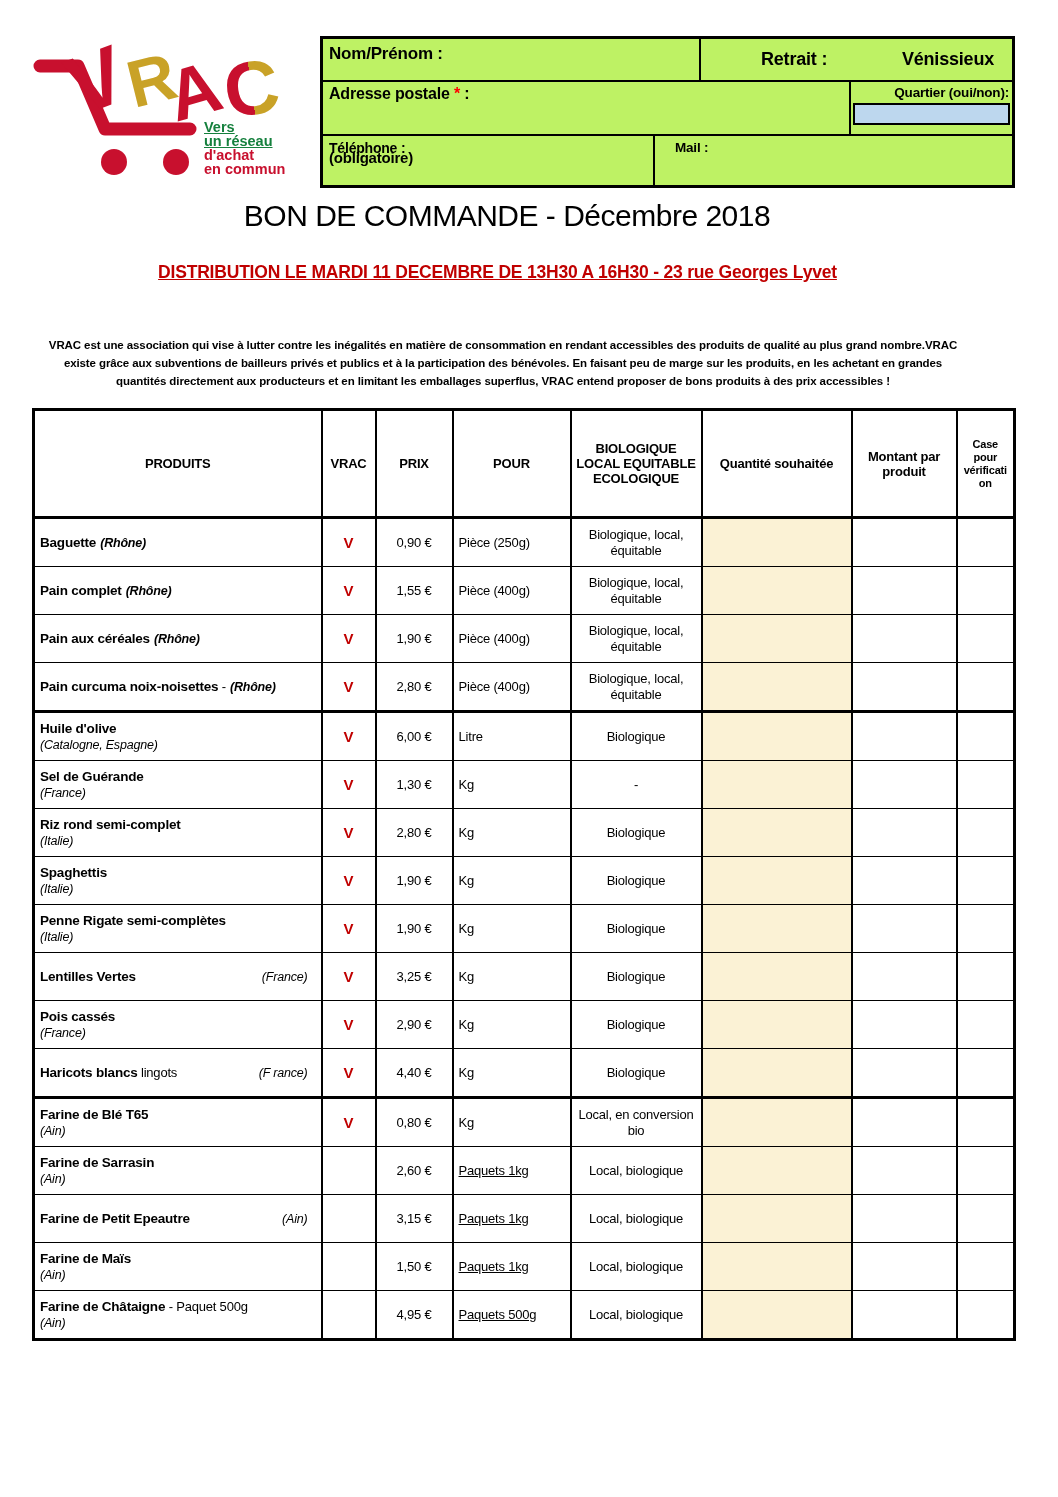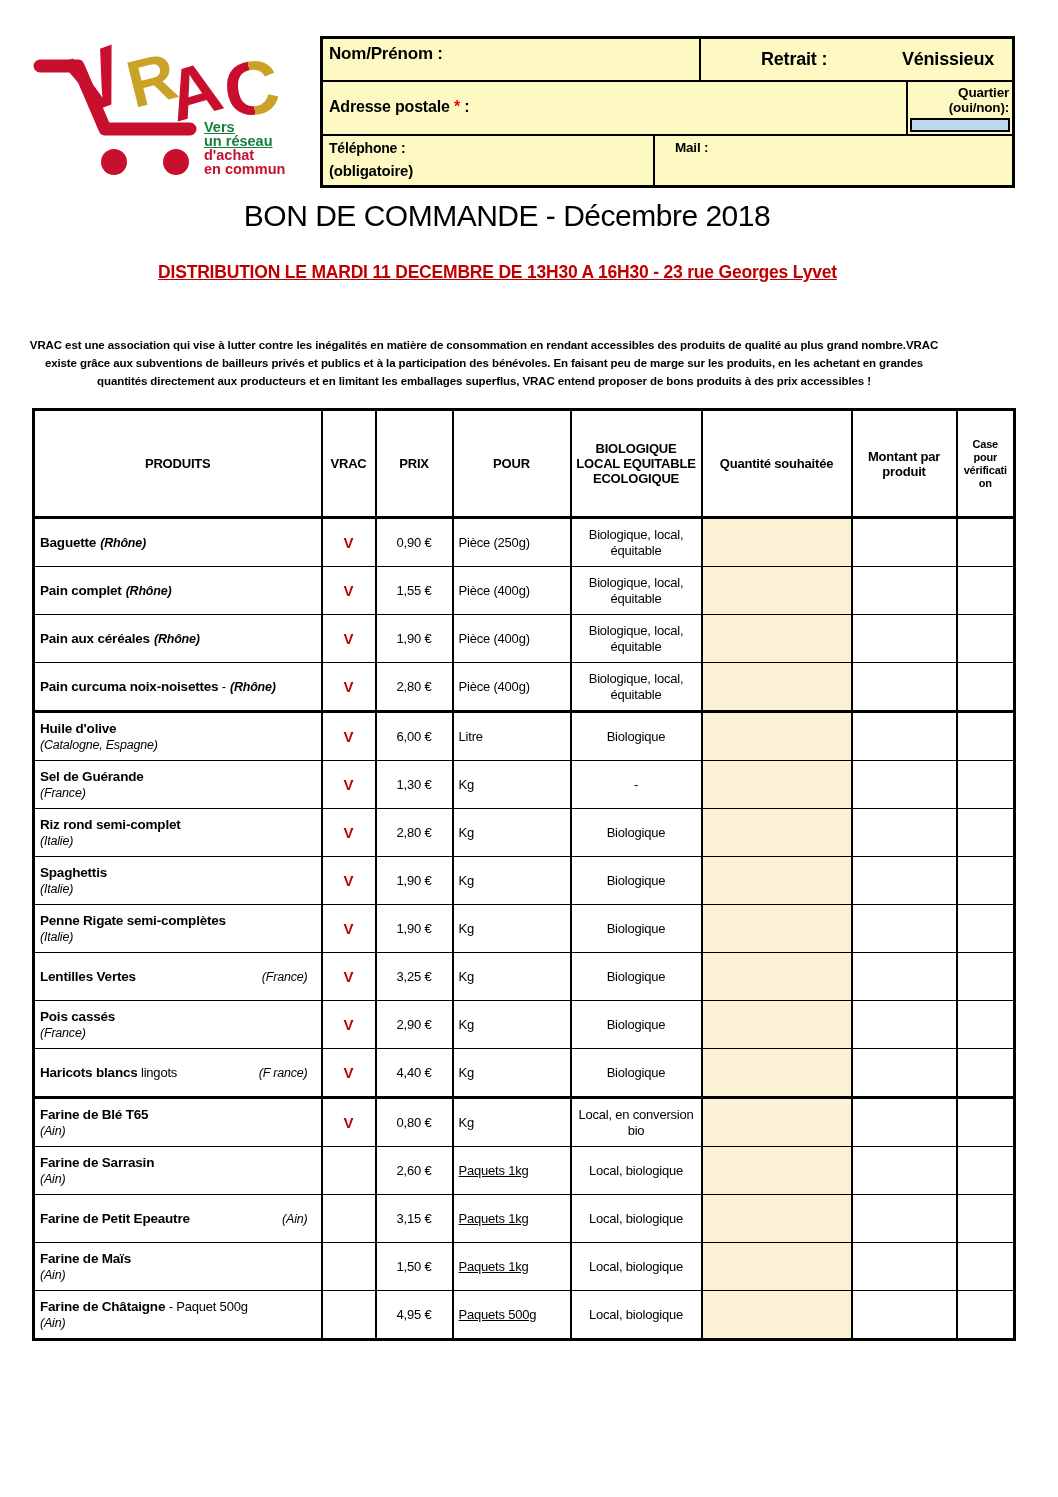--- a/index.html
+++ b/index.html
@@ -8,43 +8,43 @@
 
   
   .logo{position:absolute;left:28px;top:24px;width:285px;height:170px;}
   .logo svg{position:absolute;left:0;top:0;}
   .tagline{position:absolute;left:176px;top:96px;font-weight:bold;font-size:14.5px;line-height:14px;letter-spacing:0;}
   .tagline .gold{color:#15803d;text-decoration:underline;}
   .tagline .crimson{color:#C8102E;}
   .lt{font-weight:bold;font-family:"Liberation Sans",sans-serif;}
 
   
-  .hdr{position:absolute;left:320px;top:36px;width:695px;border:3px solid #000;box-sizing:border-box;background:#fef9c3;}
+  .hdr{position:absolute;left:320px;top:36px;width:695px;border:3px solid #000;box-sizing:border-box;background:#bef264;}
   .hdr *{box-sizing:border-box;}
   .hdr-row{display:flex;}
   .hr1{height:41px;}
   .hr2{height:54px;border-top:2px solid #000;}
   .hr3{height:51px;border-top:2px solid #000;}
   .cell-nom{width:378px;border-right:2px solid #000;padding:5px 6px;font-weight:bold;font-size:17px;}
   .cell-retrait{flex:1;display:flex;align-items:center;justify-content:space-between;padding:0 18px 0 60px;font-weight:bold;font-size:18px;}
-  .cell-adresse{width:585px;border-right:2px solid #000;padding:15px 6px;font-weight:bold;font-size:16px;line-height:20px;}
+  .cell-adresse{width:528px;border-right:2px solid #000;padding:2px 6px;font-weight:bold;font-size:16px;line-height:20px;}
   .cell-adresse .note{font-size:15px;margin-top:44px;}
   .red{color:#FF0000;}
   .cell-quartier{flex:1;display:flex;flex-direction:column;}
   .quartier-label{font-weight:bold;font-size:13.5px;text-align:right;padding:3px 3px 0 3px;}
   .quartier-box{margin:3px 2px 2px 2px;height:22px;border:2px solid #000;background:#BDD7EE;}
   .cell-tel{width:332px;border-right:2px solid #000;padding:4px 6px;font-weight:bold;font-size:14px;}
   .cell-mail{flex:1;padding:4px 20px;font-weight:bold;font-size:13.5px;}
 
   
   .title{position:absolute;left:12px;top:199px;width:990px;text-align:center;
          font-weight:normal;font-size:30px;letter-spacing:-0.5px;}
   .distribution{position:absolute;left:0;top:262px;width:995px;text-align:center;
          font-weight:bold;font-size:17.5px;color:#C00000;text-decoration:underline;}
-  .intro{position:absolute;left:19px;top:336px;width:930px;text-align:center;
+  .intro{position:absolute;left:38px;top:336px;width:930px;text-align:center;
          font-weight:bold;font-size:11.5px;line-height:18px;letter-spacing:-0.1px;}
 
   
   table.products{position:absolute;left:32px;top:408px;border-collapse:collapse;table-layout:fixed;
                  border:3px solid #000;background:#fff;}
   .products th,.products td{border:1px solid #000;border-left-width:2px;border-right-width:2px;
                  padding:2px 5px;vertical-align:middle;overflow:hidden;}
   .products th{height:101px;font-weight:bold;font-size:13px;text-align:center;padding:2px 4px;}
   .products th.h-case{font-size:11px;overflow-wrap:anywhere;line-height:13px;padding:2px 3px;}
   .products th{border-bottom-width:3px;}

